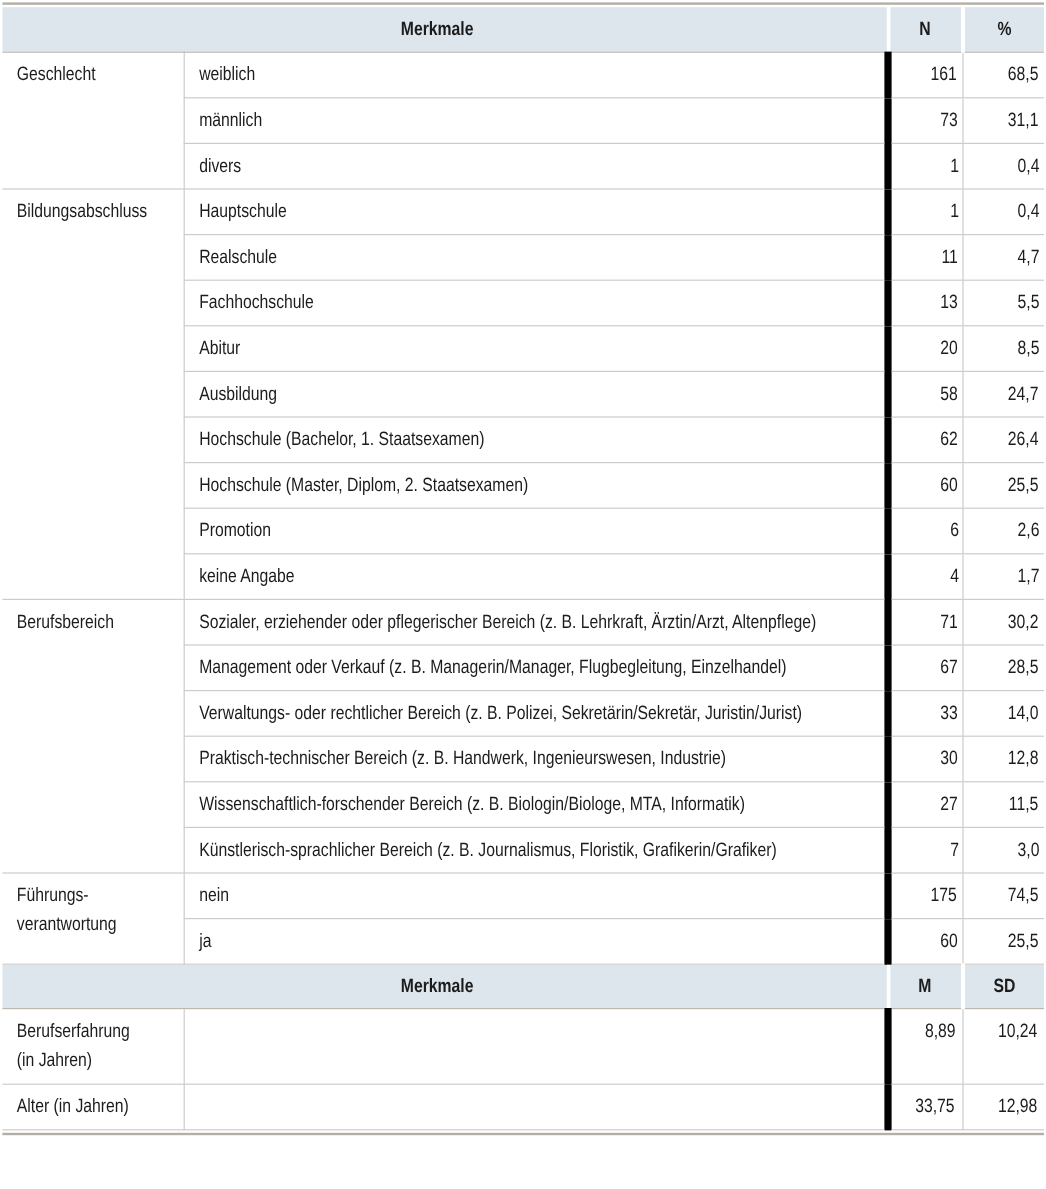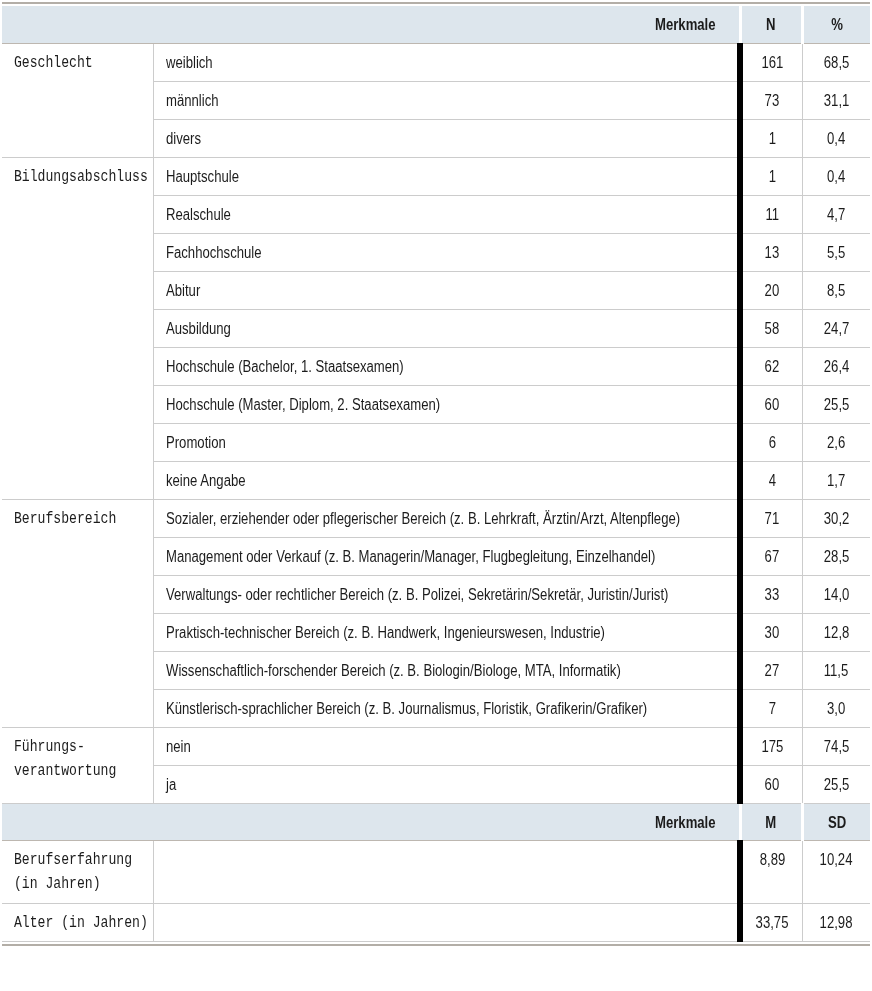--- a/index.html
+++ b/index.html
@@ -39,39 +39,39 @@
     padding: 7px 10px 5px 12px;
     overflow: hidden;
   }
   
   .cx {
     display: inline-block;
     transform: scaleX(0.82);
     transform-origin: 0 50%;
     white-space: nowrap;
   }
-  .cell-num { text-align: center; padding-left: 2px; padding-right: 2px; }
+  .cell-num { text-align: right; padding-left: 2px; padding-right: 2px; }
   .cell-num .cx { transform-origin: 50% 50%; }
 
   
   tr.head th {
     background: #dde6ed;
-    text-align: right;
+    text-align: center;
     font-weight: 700;
     height: 37px;
     box-sizing: border-box;
     border-bottom: 1px solid #bdb7b0;
   }
   tr.head th.cell-num { text-align: center; }
   tr.head th.gap-left { border-left: 3px solid #ffffff; }
   tbody.stats-head tr.head th { border-top: 1px solid #bdb7b0; }
 
   
   td { border-bottom: 1px solid #cccccc; }
-  td.cell-cat  { border-right: 1px solid #cccccc; font-family: Liberation Mono, monospace; }
+  td.cell-cat  { border-right: 1px solid #cccccc; }
   td.cell-item { border-right: 6px solid #000000; }
   td.cell-n    { border-right: 1px solid #cccccc; }
   tr.body-row    td { height: 38px; box-sizing: border-box; }
   tr.stat-row-tall td { height: 63px; box-sizing: border-box; margin-top: 48px; }
   tr.stat-row      td { height: 38px; box-sizing: border-box; }
 </style>
 </head>
 <body>
 
 <div class="page">

